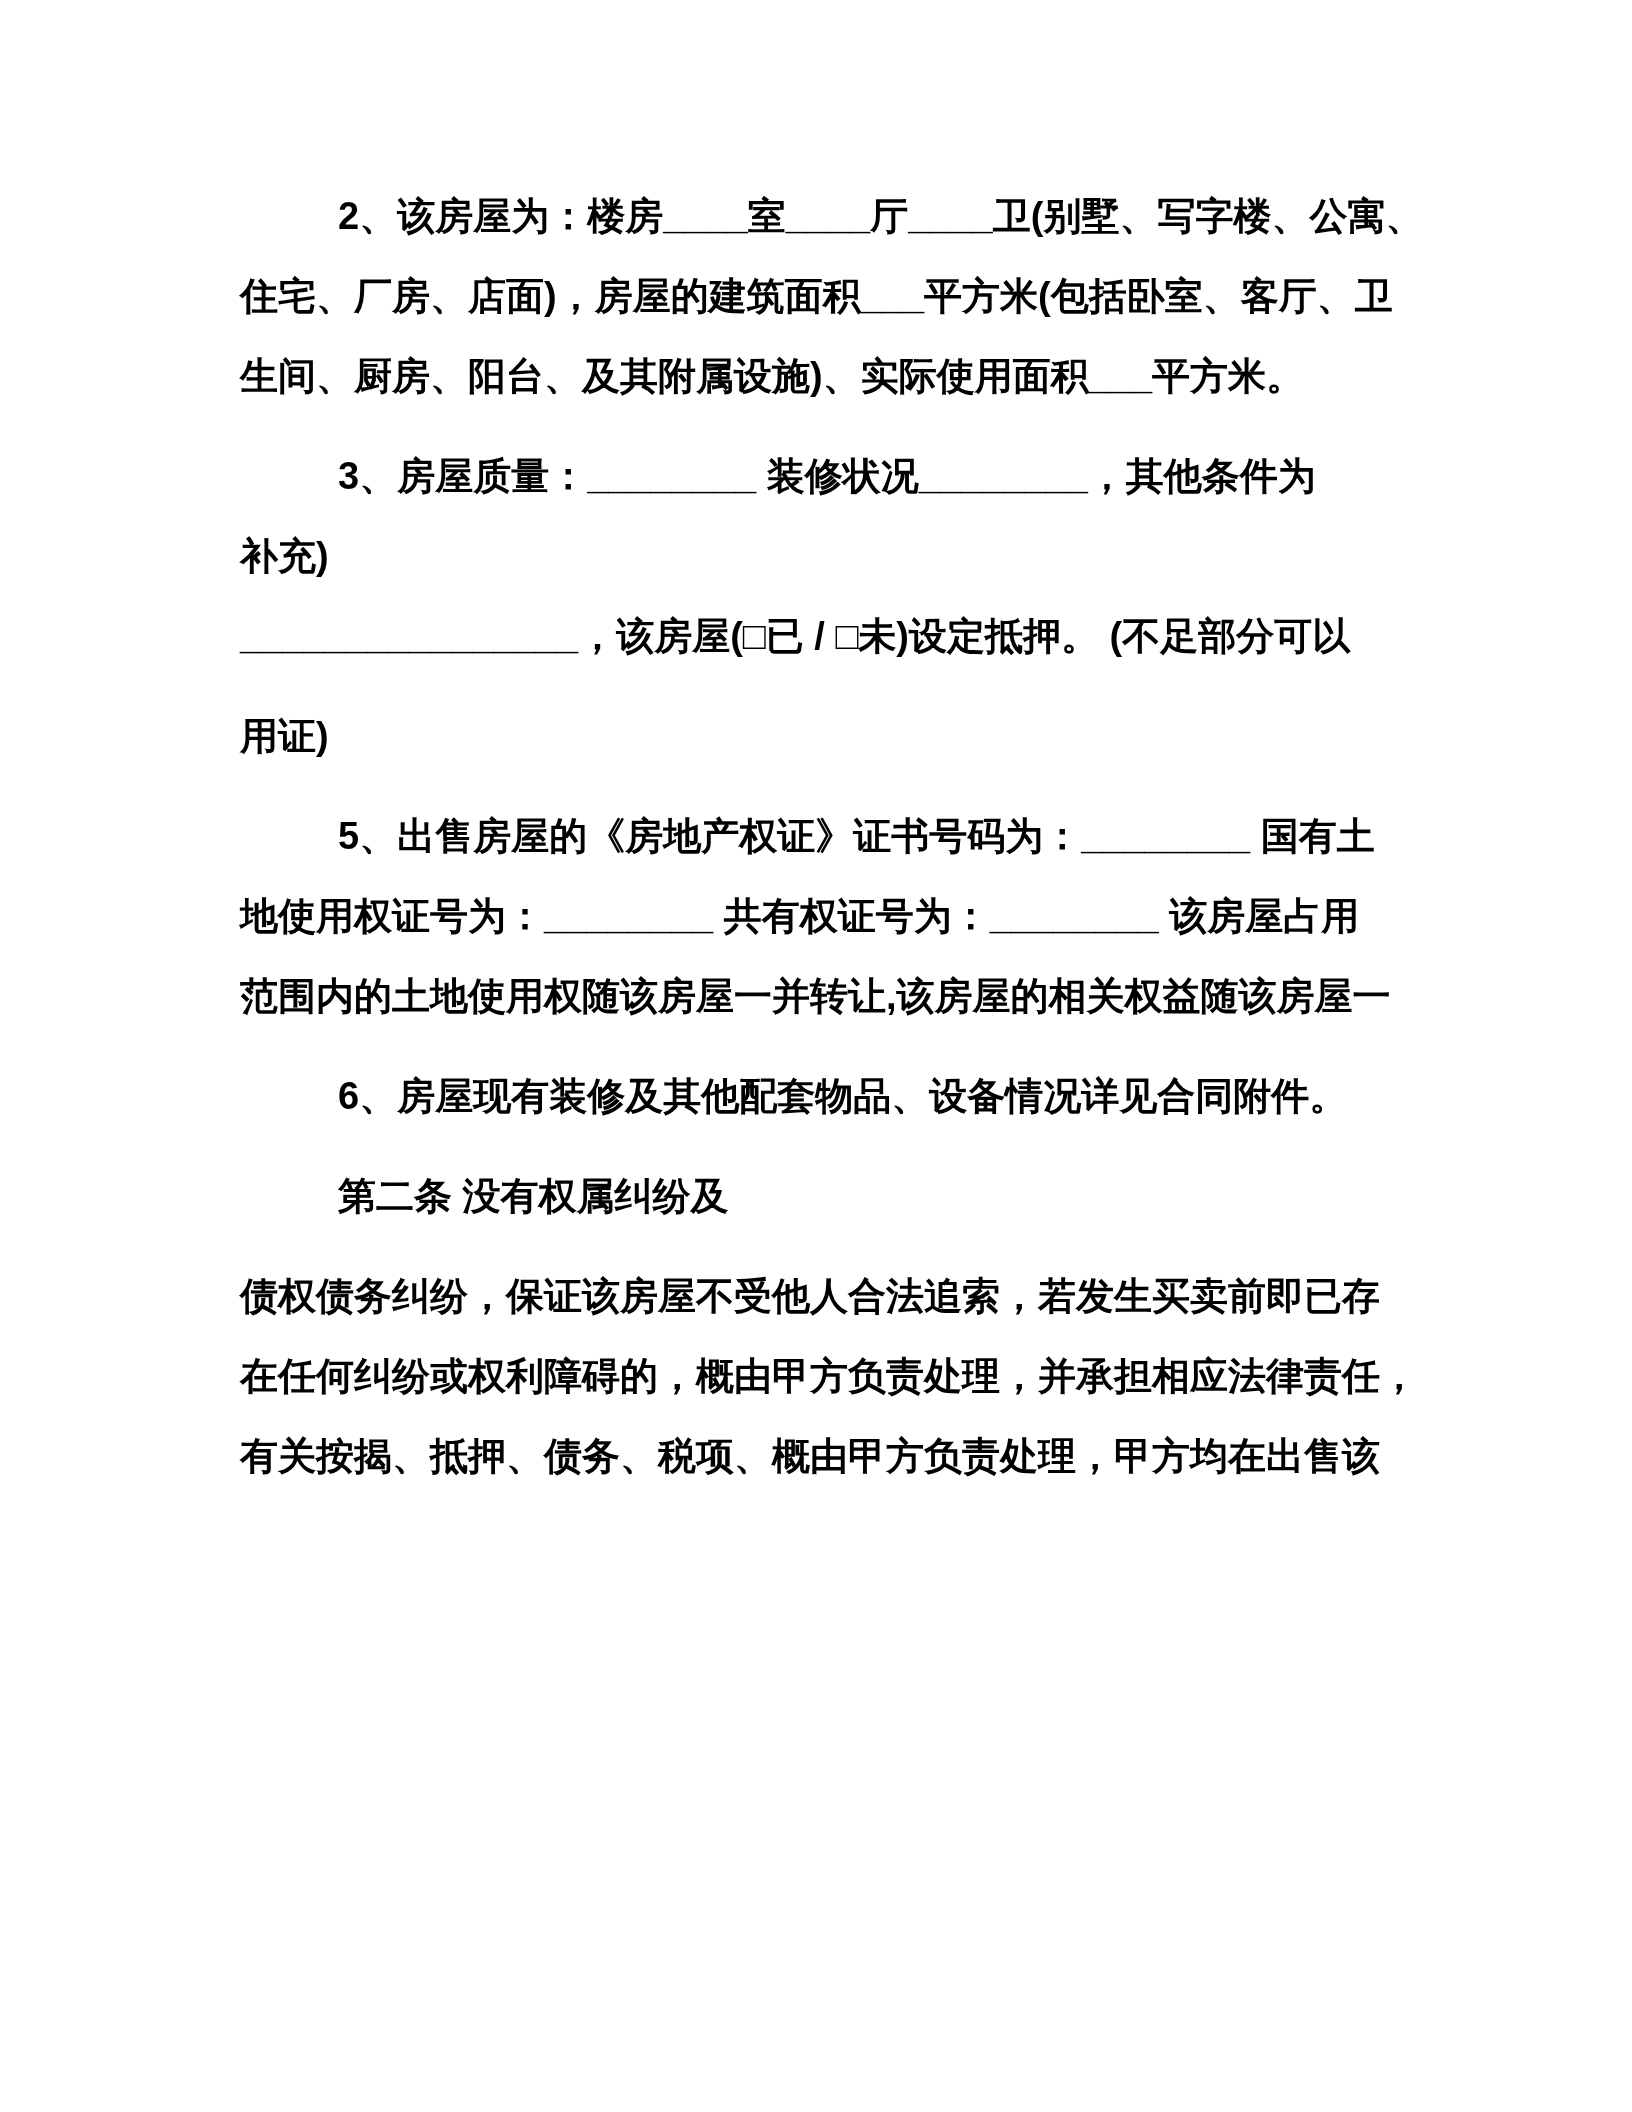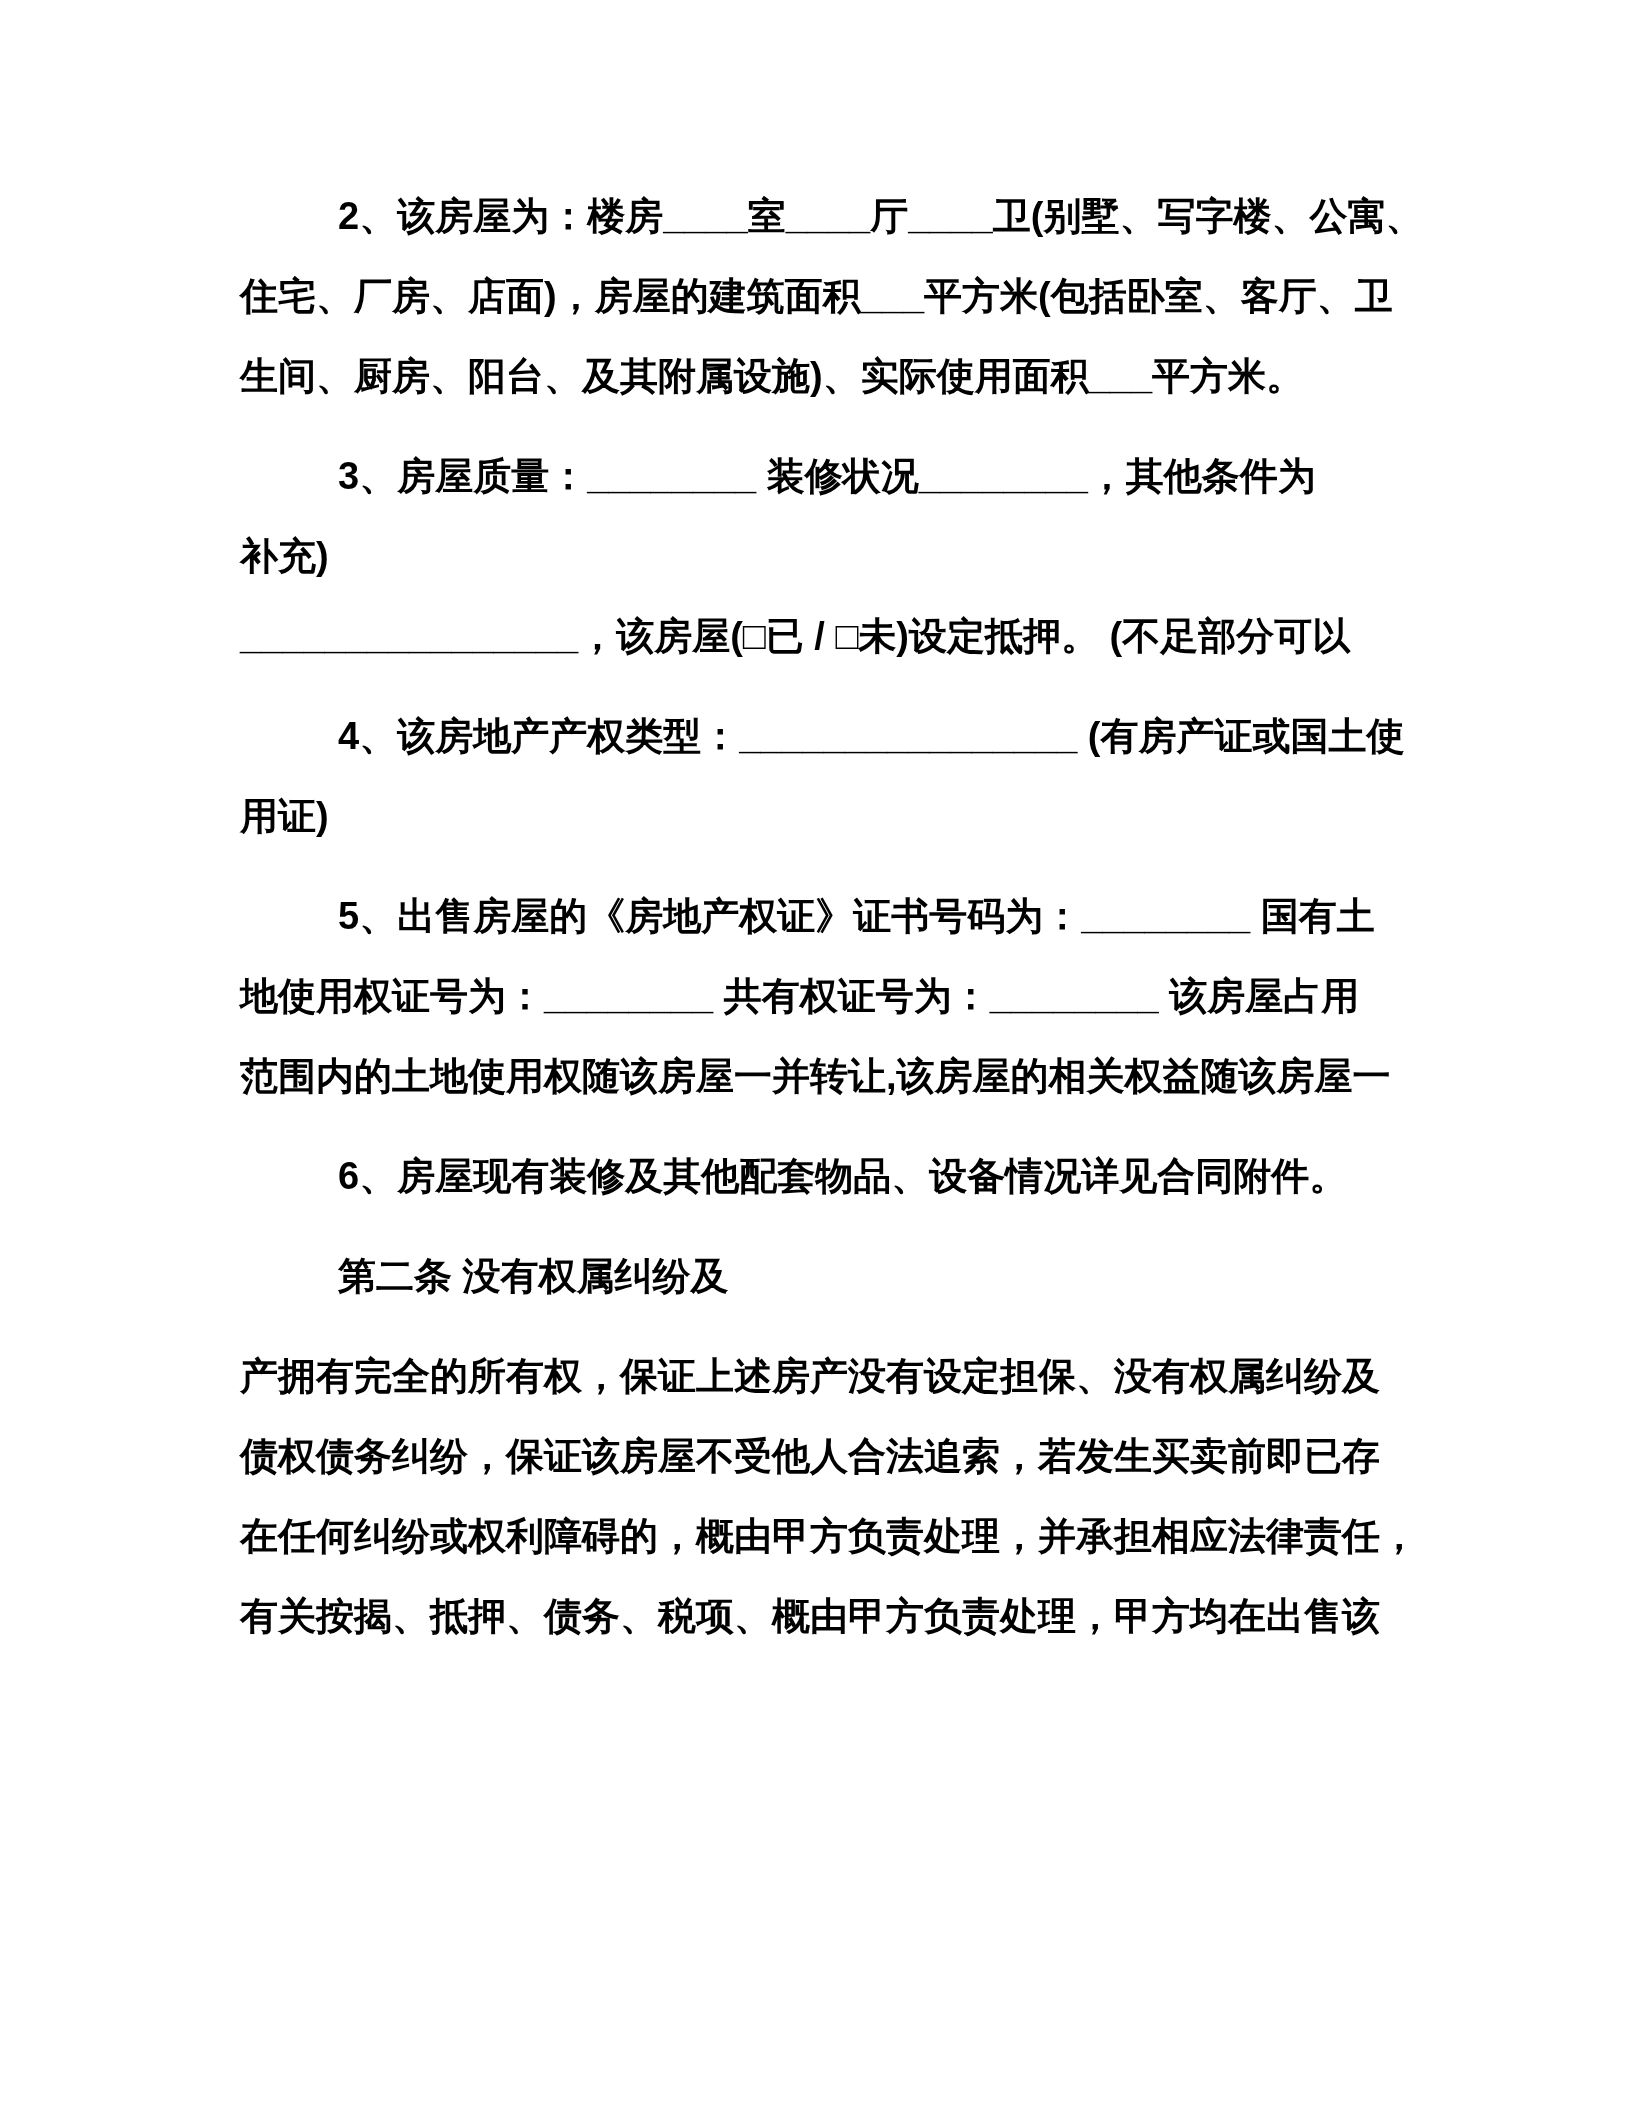--- a/index.html
+++ b/index.html
@@ -47,38 +47,36 @@
     <div class="line">生间、厨房、阳台、及其附属设施)、实际使用面积___平方米。</div>
   </div>
 
   <div class="para">
     <div class="line first">3、房屋质量：________ 装修状况________，其他条件为</div>
     <div class="line">补充)</div>
     <div class="line">________________，该房屋(□已 / □未)设定抵押。 (不足部分可以</div>
   </div>
 
   <div class="para">
-    <div class="line first">4、该房地产产权类型：________________ (有房产证或国土使</div>
     <div class="line">用证)</div>
   </div>
 
   <div class="para">
     <div class="line first">5、出售房屋的《房地产权证》证书号码为：________ 国有土</div>
     <div class="line">地使用权证号为：________ 共有权证号为：________ 该房屋占用</div>
     <div class="line">范围内的土地使用权随该房屋一并转让,该房屋的相关权益随该房屋一</div>
   </div>
 
   <div class="para">
     <div class="line first">6、房屋现有装修及其他配套物品、设备情况详见合同附件。</div>
   </div>
 
   <div class="para">
     <div class="line first">第二条 没有权属纠纷及</div>
   </div>
 
   <div class="para">
-    <div class="line">产拥有完全的所有权，保证上述房产没有设定担保、没有权属纠纷及</div>
     <div class="line">债权债务纠纷，保证该房屋不受他人合法追索，若发生买卖前即已存</div>
     <div class="line">在任何纠纷或权利障碍的，概由甲方负责处理，并承担相应法律责任，</div>
     <div class="line">有关按揭、抵押、债务、税项、概由甲方负责处理，甲方均在出售该</div>
   </div>
 
 </div>
 
 </body></html>

